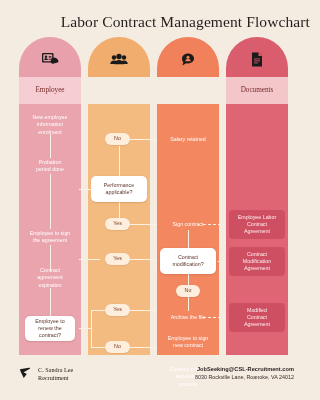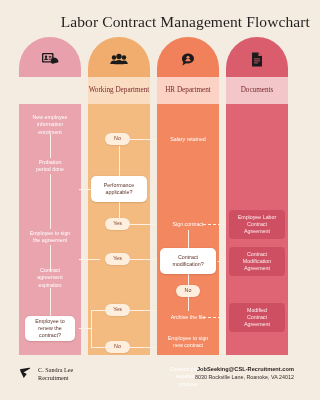--- a/index.html
+++ b/index.html
@@ -228,20 +228,21 @@
           <rect x="2.6" y="2.6" width="17.8" height="13.8" rx="1.5" fill="#e8a0ac"></rect>
           <circle cx="8" cy="7.6" r="2.5" fill="#1b1b1b"></circle>
           <path d="M4.2 14c0-2.3 1.7-3.6 3.8-3.6S11.8 11.7 11.8 14z" fill="#1b1b1b"></path>
           <rect x="13.4" y="6" width="5.6" height="1.5" fill="#1b1b1b"></rect>
           <rect x="13.4" y="9" width="5.6" height="1.5" fill="#1b1b1b"></rect>
           <rect x="13.4" y="12" width="3.8" height="1.5" fill="#1b1b1b"></rect>
           <path d="M20 9.6c2.6-1.2 5.6-1.1 8.2.5 2.4 1.5 4 3.7 4.6 6.2.3 1.3-.4 2.4-1.6 2.7l-9.6 2.4c-1.3.3-2.6-.4-2.9-1.6l-1.4-5.4z" fill="#1b1b1b"></path>
         </svg>
       </span>
     </div>
+    <div class="hdr">Employee</div>
     <div class="lane">
 
       <div class="ln v" style="left:31px; top:30px; height:24px;"></div>
       <div class="ln v" style="left:31px; top:70px; height:55px;"></div>
       <div class="ln v" style="left:31px; top:141px; height:26px;"></div>
       <div class="ln v" style="left:31px; top:184px; height:28px;"></div>
 
       <div class="node plain" style="left:2px; top:10px; width:58px;">New employee
 information
 enrolment</div>
@@ -264,22 +265,20 @@
         <svg width="18" height="13" viewBox="0 0 36 26">
           <circle cx="8" cy="9" r="4.4" fill="#1b1b1b"></circle>
           <path d="M0.5 22c0-4.3 3.3-6.8 7.5-6.8S15.5 17.7 15.5 22z" fill="#1b1b1b"></path>
           <circle cx="28" cy="9" r="4.4" fill="#1b1b1b"></circle>
           <path d="M20.5 22c0-4.3 3.3-6.8 7.5-6.8S35.5 17.7 35.5 22z" fill="#1b1b1b"></path>
           <circle cx="18" cy="7" r="5.4" fill="#1b1b1b"></circle>
           <path d="M8.6 22.5c0-5.2 4.1-8.4 9.4-8.4s9.4 3.2 9.4 8.4z" fill="#1b1b1b"></path>
         </svg>
       </span>
     </div>
-    <div class="hdr">Working
-Department</div>
     <div class="lane">
 
       <div class="ln v" style="left:31px; top:42px; height:30px;"></div>
       <div class="ln v" style="left:31px; top:98px; height:22px;"></div>
       <div class="ln h" style="left:42px; top:35px; width:27px;"></div>
       <div class="ln h" style="left:-9px; top:85px; width:17px;"></div>
       <div class="ln h" style="left:42px; top:120px; width:27px;"></div>
       <div class="ln h" style="left:-9px; top:155px; width:21px;"></div>
       <div class="ln h" style="left:42px; top:155px; width:27px;"></div>
 
@@ -303,22 +302,20 @@
   <div class="col col-2 c2">
     <div class="cap">
       <span class="icon">
         <svg width="14" height="14" viewBox="0 0 28 28">
           <path d="M14 1.2c6.6 0 12 4.4 12 9.9s-5.4 9.9-12 9.9c-1.3 0-2.6-.2-3.8-.5l-7.4 4.3 2-6.2C2.6 16.8 2 14 2 11.1 2 5.6 7.4 1.2 14 1.2z" fill="#1b1b1b"></path>
           <circle cx="14" cy="8.4" r="3.1" fill="#f0815a"></circle>
           <path d="M8.6 16.6c0-3 2.4-4.9 5.4-4.9s5.4 1.9 5.4 4.9z" fill="#f0815a"></path>
         </svg>
       </span>
     </div>
-    <div class="hdr">HR
-Department</div>
     <div class="lane">
 
       <div class="ln v" style="left:31px; top:126px; height:18px;"></div>
       <div class="ln v" style="left:31px; top:170px; height:11px;"></div>
       <div class="ln v" style="left:31px; top:193px; height:14px;"></div>
 
       <div class="ln dash-h" style="left:46px; top:120px; width:23px;"></div>
       <div class="ln dash-h" style="left:50px; top:157px; width:19px;"></div>
       <div class="ln dash-h" style="left:46px; top:213px; width:23px;"></div>
 

